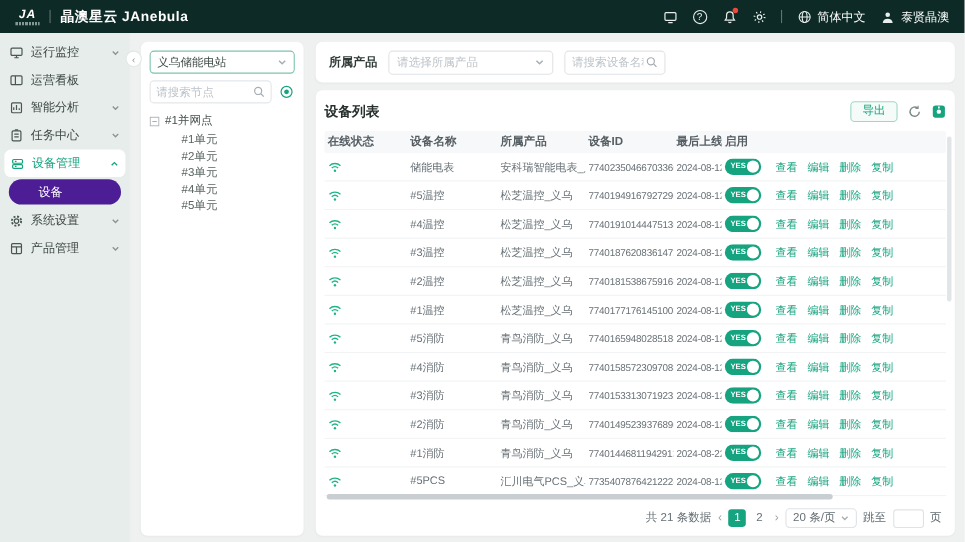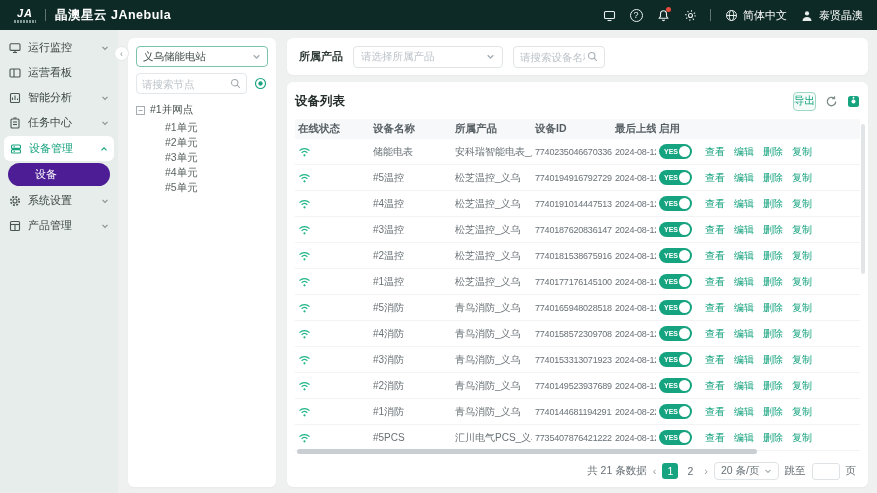--- a/index.html
+++ b/index.html
@@ -57,21 +57,21 @@
   .filter-label { font-size:11px; color:#2f3a37; font-weight:bold; }
   .f-select { width:150px; height:22px; border:1px solid #e0e4e7; border-radius:4px; display:flex; align-items:center; justify-content:space-between; padding:0 7px; font-size:10.5px; color:#bcc3c9; cursor:pointer; }
   .f-search { width:92px; height:22px; border:1px solid #e0e4e7; border-radius:4px; display:flex; align-items:center; padding:0 6px; gap:2px; }
   .f-search input { border:0; outline:0; width:100%; font-size:10.5px; font-family:inherit; }
   .f-search input::placeholder { color:#bcc3c9; }
 
   .list-card { flex:1; padding:8px 8px 6px; position:relative; display:flex; flex-direction:column; min-height:0; }
   .list-head { display:flex; align-items:center; justify-content:space-between; height:22px; flex-shrink:0; }
   .list-title { font-size:12.5px; font-weight:bold; color:#27302d; }
   .list-tools { display:flex; align-items:center; gap:9px; }
-  .export-btn { height:19px; border:1px solid #9ed7c5; background:#f4fbf8; color:#16a37f; border-radius:4px; font-size:10.5px; padding:0 0; cursor:pointer; font-family:inherit; }
+  .export-btn { height:19px; border:1px solid #9ed7c5; background:#f4fbf8; color:#16a37f; border-radius:4px; font-size:10.5px; padding:0 10px; cursor:pointer; font-family:inherit; }
   .tool-icon { display:flex; cursor:pointer; }
 
   .tbl { margin-top:7px; flex:1; min-height:0; }
   .tr { display:grid; grid-template-columns:75px 82px 80px 80px 44px 46px 1fr; align-items:center; }
   .thead { background:#f7f8fa; height:20px; border-radius:2px; font-size:10.5px; color:#555e63; font-weight:bold; }
   .thead > div { padding-left:3px; white-space:nowrap; overflow:hidden; }
   .row { height:26px; border-bottom:1px solid #f1f3f4; font-size:10px; color:#687176; }
   .row > div { padding-left:3px; white-space:nowrap; overflow:hidden; }
   .cell-id { font-size:9px; letter-spacing:-.2px; }
   .cell-date { font-size:9px; letter-spacing:-.2px; }

